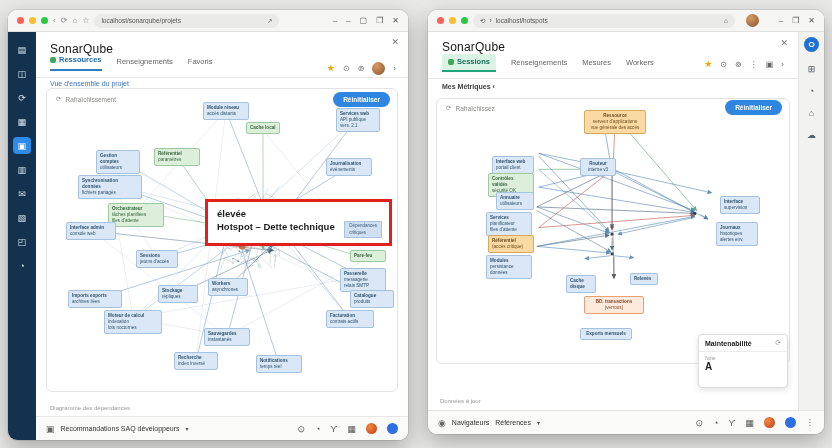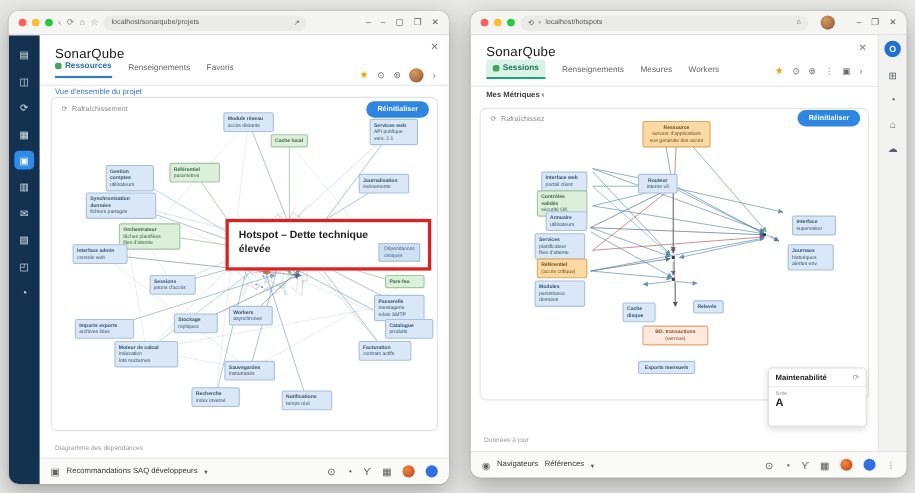--- a/index.html
+++ b/index.html
@@ -498,22 +498,22 @@
             <span class="t0">Sauvegardes</span>
             <span class="tl">instantanés</span>
           </div>
           <div class="gnode c-blue" style="left: 172px; top: 246px; width: 40px;">
             <span class="t0">Workers</span>
             <span class="tl">asynchrones</span>
           </div>
         </div>
       <div class="callout" style="left:169px;top:167px;width:187px;height:47px">
         <div class="co-text">
+          <span>élevée</span>
           <span>Hotspot – Dette technique</span>
-          <span>élevée</span>
         </div>
         <div class="co-badge">
           <span>Dépendances</span>
           <span>critiques</span>
         </div>
       </div>
     </div>
 
     <div class="statusrow" style="left:14px;bottom:29px">
       <span>Diagramme des dépendances</span>

